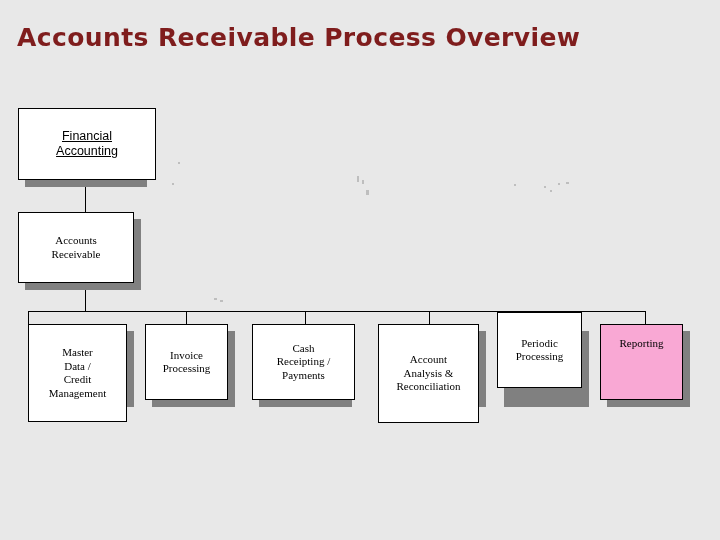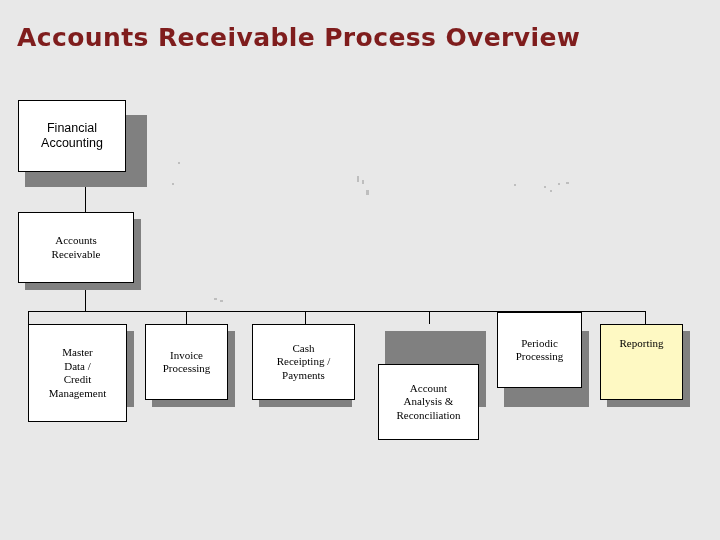--- a/index.html
+++ b/index.html
@@ -73,21 +73,21 @@
 
   
   .node.sans {
     font-family: "Liberation Sans", sans-serif;
     font-size: 12.5px;
     line-height: 15px;
   }
 
   
   .node.highlight {
-    background: #fef9c3;
+    background: #f9a8d4;
   }
   .node.highlight .label {
     align-self: flex-start;
     margin-top: 12px;
   }
 
   
   .speck {
     position: absolute;
     background: #9a9a9a;
@@ -122,21 +122,21 @@
   <div class="line hline" style="left:28px; top:311px; width:618px;"></div>
 
   <div class="line vline" style="left:28px; top:311px; height:13px;"></div>
   <div class="line vline" style="left:186px; top:311px; height:13px;"></div>
   <div class="line vline" style="left:305px; top:311px; height:13px;"></div>
   <div class="line vline" style="left:429px; top:311px; height:13px;"></div>
   <div class="line vline" style="left:540px; top:311px; height:13px;"></div>
   <div class="line vline" style="left:645px; top:311px; height:13px;"></div>
 
   <div class="shadow" style="left:25px; top:115px; width:122px; height:72px;"></div>
-  <div class="node sans" style="left:18px; top:100px; width:108px; height:72px;">
+  <div class="node sans" style="left:18px; top:108px; width:138px; height:72px;text-decoration:underline;">
     <span class="label">Financial
 Accounting</span>
   </div>
 
   <div class="shadow" style="left:25px; top:219px; width:116px; height:71px;"></div>
   <div class="node" style="left:18px; top:212px; width:116px; height:71px;">
     <span class="label">Accounts
 Receivable</span>
   </div>
 
@@ -155,21 +155,21 @@
   </div>
 
   <div class="shadow" style="left:259px; top:331px; width:93px; height:76px;"></div>
   <div class="node" style="left:252px; top:324px; width:103px; height:76px;">
     <span class="label">Cash
 Receipting /
 Payments</span>
   </div>
 
   <div class="shadow" style="left:385px; top:331px; width:101px; height:76px;"></div>
-  <div class="node" style="left:378px; top:324px; width:101px; height:76px;margin-top:40px;">
+  <div class="node" style="left:378px; top:324px; width:101px; height:99px;">
     <span class="label">Account
 Analysis &amp;
 Reconciliation</span>
   </div>
 
   <div class="shadow" style="left:504px; top:331px; width:85px; height:76px;"></div>
   <div class="node" style="left:497px; top:312px; width:85px; height:76px;">
     <span class="label">Periodic
 Processing</span>
   </div>

